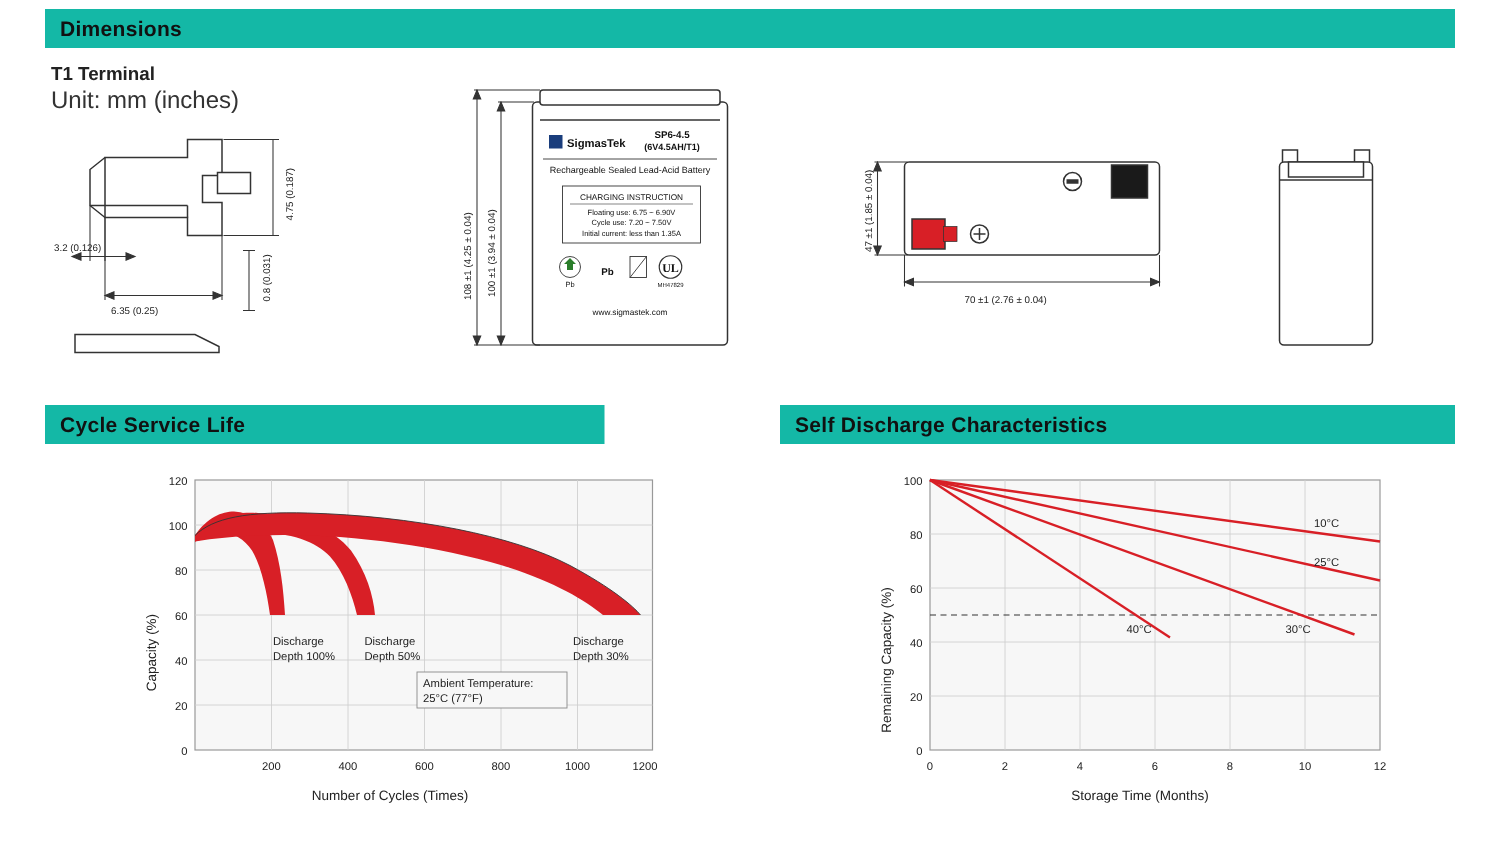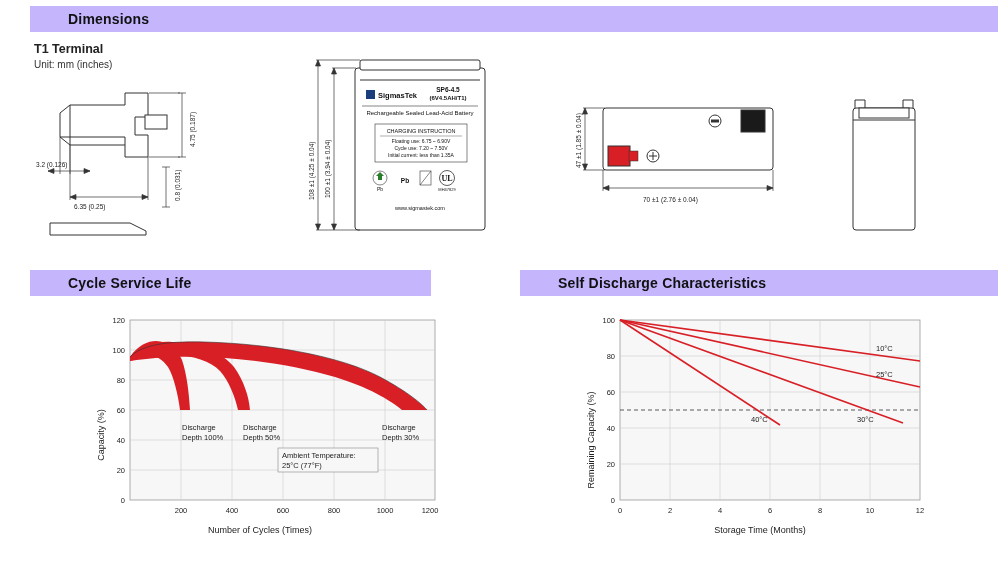--- a/index.html
+++ b/index.html
@@ -2,42 +2,42 @@
 <html><head>
 <meta charset="utf-8">
 <style>
   html,body{margin:0;padding:0;}
   body{
     width:1000px;height:563px;background:#ffffff;
     font-family:"Liberation Sans", sans-serif;
     color:#1a1a1a;position:relative;overflow:hidden;
   }
   .section-bar{
-    position:absolute;background:#c4b5fd;height:26px;display:flex;align-items:center;padding-left:28px;
+    position:absolute;background:#14b8a6;height:26px;display:flex;align-items:center;
   }
   .section-bar span{
     font-size:14px;font-weight:bold;color:#111;padding-left:10px;letter-spacing:.2px;
   }
   .lbl{position:absolute;font-size:11px;color:#222;text-align:right;}
   .lbl.bold{font-weight:bold;font-size:12.5px;}
   svg{display:block;}
   .axis-title{font-size:9px;fill:#222;font-family:"Liberation Sans",sans-serif;}
   .tick{font-size:7.5px;fill:#222;font-family:"Liberation Sans",sans-serif;}
   .ann{font-size:7.5px;fill:#222;font-family:"Liberation Sans",sans-serif;}
   .dim{font-size:6.5px;fill:#222;font-family:"Liberation Sans",sans-serif;}
 </style>
 </head>
 <body>
 
 <div class="section-bar" style="left:30px;top:6px;width:940px;">
   <span>Dimensions</span>
 </div>
 
 <div class="lbl bold" style="left:34px;top:42px;">T1 Terminal</div>
-<div class="lbl" style="left:34px;top:59px;font-size:10px;color:#333;">Unit: mm (inches)</div>
+<div class="lbl" style="left:34px;top:59px;font-size:16px;color:#333;">Unit: mm (inches)</div>
 
 <svg style="position:absolute;left:30px;top:75px;" width="230" height="175" viewBox="0 0 230 175">
   <g fill="none" stroke="#333" stroke-width="1">
     <path d="M40,30 L95,30 L95,18 L118,18 L118,42 L105,42 L105,60 L118,60 L118,82 L95,82 L95,70 L40,70 Z"></path>
     <rect x="115" y="40" width="22" height="14" fill="#fff"></rect>
     <path d="M40,30 L30,38 L30,62 L40,70"></path>
     <path d="M30,62 L95,62"></path>
     <path d="M95,62 L95,70"></path>
   </g>
 

